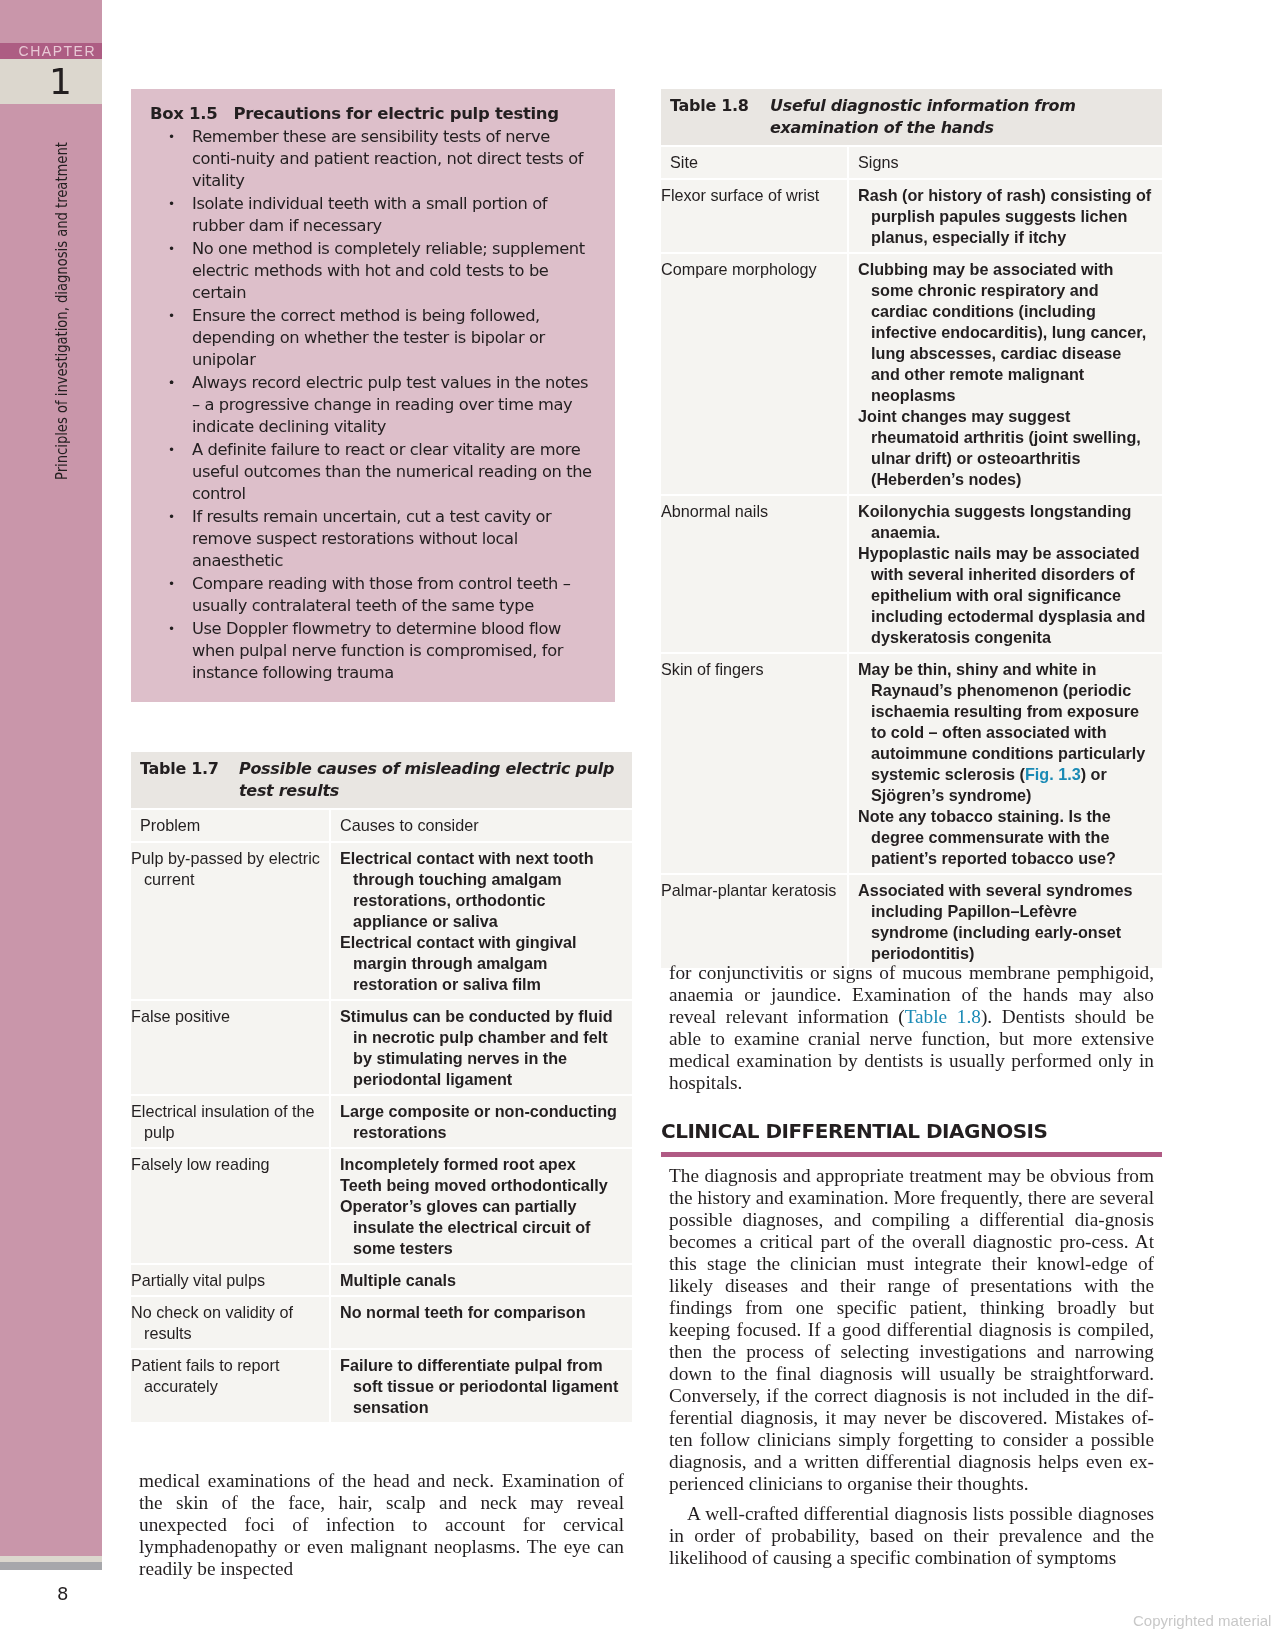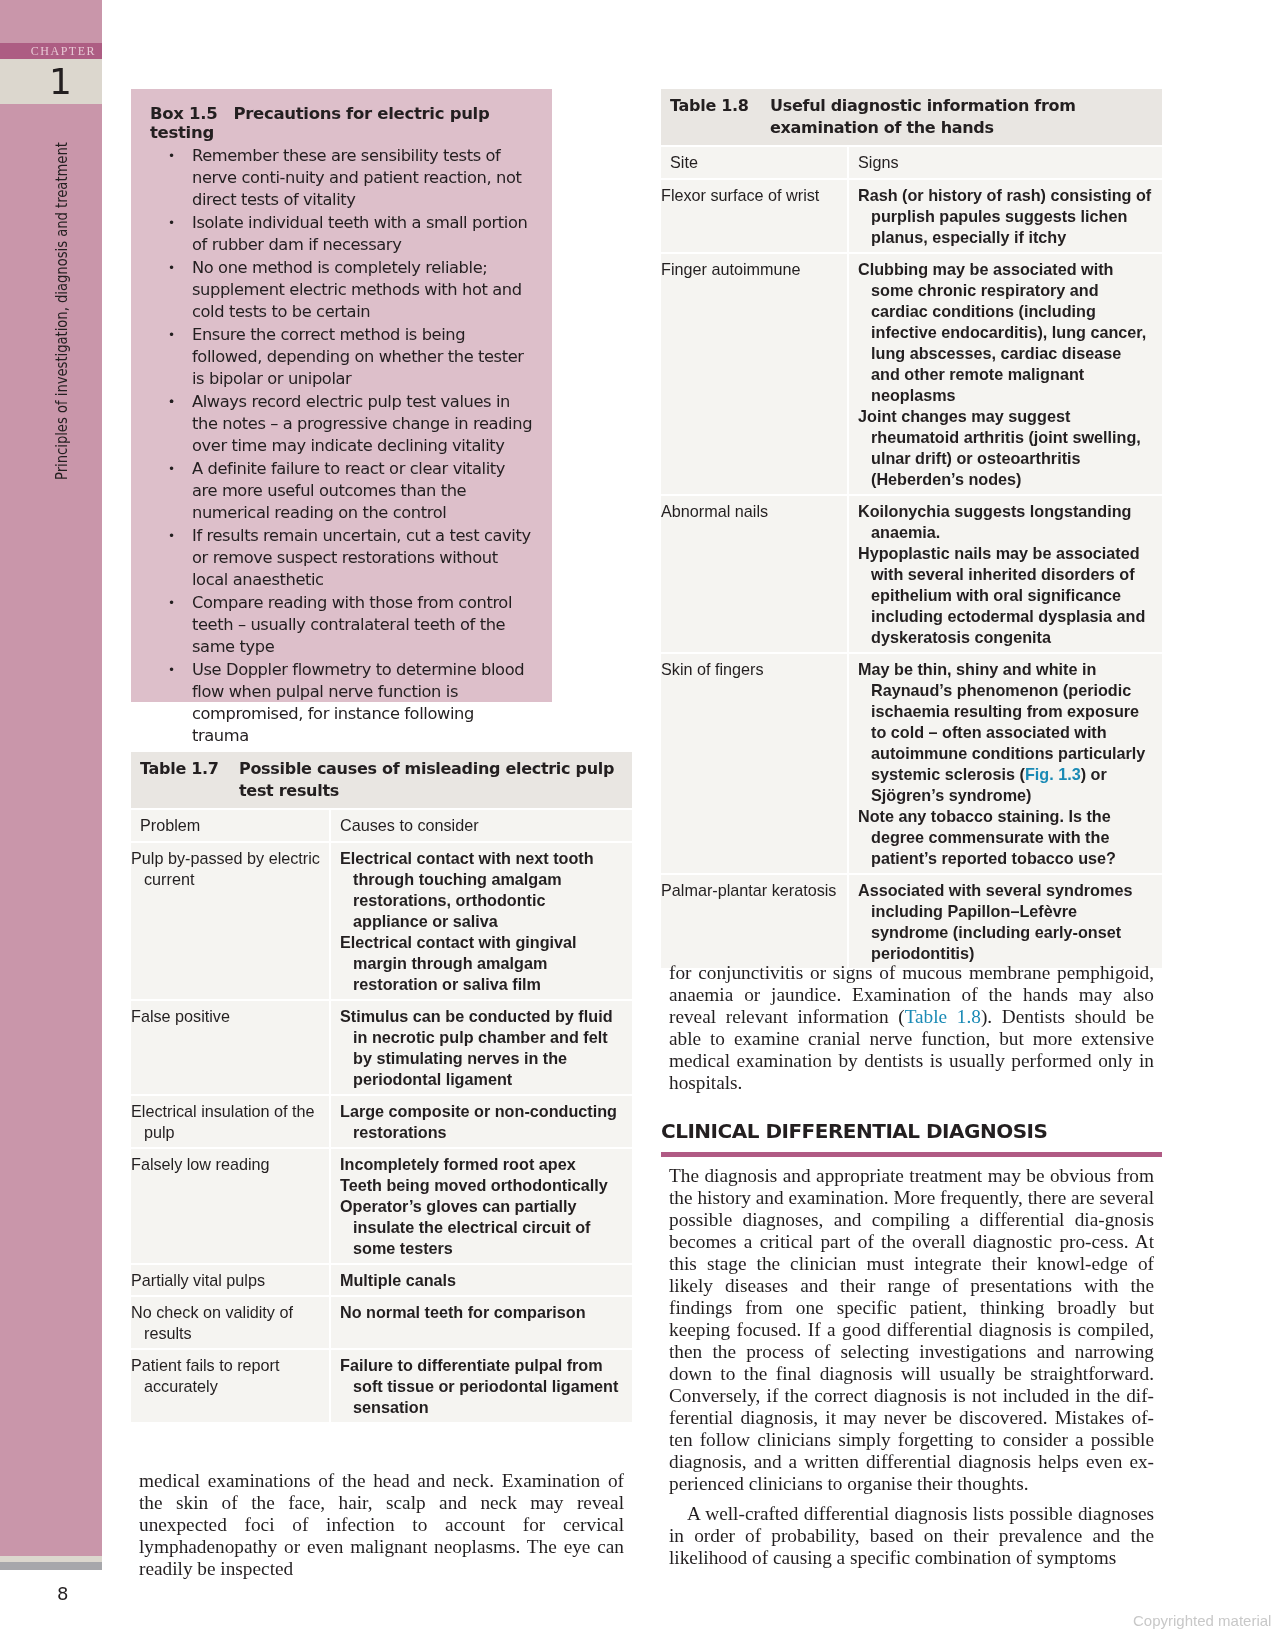--- a/index.html
+++ b/index.html
@@ -1,41 +1,41 @@
 <!DOCTYPE html>
 <html><head>
 <meta charset="utf-8">
 <style>
   html, body { margin:0; padding:0; }
   body { width:1280px; height:1636px; position:relative; background:#ffffff; overflow:hidden; color:#231f20; }
   .sidebar { position:absolute; left:0; top:0; width:102px; height:1563px; background:#c996aa; }
   .chap-label { position:absolute; left:0; top:43px; width:102px; height:16px; background:#ad5d83; color:#e8c9d5;
-    font-family:Liberation Serif, serif; font-size:12px; letter-spacing:1.5px; text-align:right; box-sizing:border-box; padding-right:6px; line-height:16px; }
+    font-family:Liberation Sans, sans-serif; font-size:14px; letter-spacing:1.5px; text-align:right; box-sizing:border-box; padding-right:6px; line-height:16px; }
   .chap-num { position:absolute; left:0; top:59px; width:102px; height:45px; background:#dcd7ce; color:#231f20;
     font-family:"DejaVu Sans", sans-serif; font-size:36px; text-align:right; box-sizing:border-box; padding-right:30px; line-height:45px; }
   .side-title { position:absolute; left:52px; top:480px; transform-origin:0 0; transform:rotate(-90deg);
     white-space:nowrap; font-family:"DejaVu Sans", sans-serif; font-size:16px; color:#231f20; transform: rotate(-90deg) scaleX(0.82); }
   .side-band1 { position:absolute; left:0; top:1556px; width:102px; height:6px; background:#dcd7ce; }
   .side-band2 { position:absolute; left:0; top:1562px; width:102px; height:8px; background:#a7a7ab; }
   .page-num { position:absolute; left:57px; top:1583px; font-family:"DejaVu Sans", sans-serif; font-size:18px; color:#231f20; }
   .copyright { position:absolute; left:1133px; top:1632px; font-family:"Liberation Sans", sans-serif; font-size:15px; color:#c8c8c8; transform:translateY(-20px); }
 
   
-  .box { position:absolute; left:131px; top:89px; width:421px; height:613px; background:#ddbfca; box-sizing:border-box; padding:15px 18px 10px 19px; }
+  .box { position:absolute; left:131px; top:89px; width:484px; height:613px; background:#ddbfca; box-sizing:border-box; padding:15px 18px 10px 19px; }
   .box h3 { margin:0 0 3px 0; font-family:"DejaVu Sans", sans-serif; font-weight:bold; font-size:16.5px; color:#231f20; letter-spacing:-0.3px; }
   .box h3 .gap { display:inline-block; width:16px; }
   .box ul { list-style:none; margin:0; padding:0 0 0 30px; }
   .box li { position:relative; font-family:"DejaVu Sans", sans-serif; font-size:16.3px; line-height:22px; padding-left:12px; margin-bottom:1px; letter-spacing:-0.4px; }
   .box li .bullet { position:absolute; left:-12px; top:0; font-size:12px; }
 
   
   .tbl { position:absolute; background:#f5f4f1; font-family:"Liberation Sans", sans-serif; }
   .tbl .caption { background:#e9e6e2; padding:6px 10px 6px 9px; font-family:"DejaVu Sans", sans-serif; font-weight:bold; font-size:16px; line-height:22px; display:flex; letter-spacing:-0.3px; }
   .tbl .caption .num { flex:0 0 auto; }
-  .tbl .caption .title { flex:1; }
+  .tbl .caption .title { flex:1;font-style:italic; }
   .tbl table { border-collapse:collapse; width:100%; }
   .tbl td, .tbl th { vertical-align:top; font-size:16.2px; line-height:21px; padding:5px 8px 4px 9px; text-align:left; font-weight:normal; color:#231f20; }
   .tbl th { padding-top:5px; padding-bottom:5px; }
   .tbl tr { border-top:2px solid #ffffff; }
   .tbl td.c1, .tbl th.c1 { border-right:2px solid #ffffff; }
   .tbl .hang { padding-left:13px; text-indent:-13px; }
   .tbl .line { display:block; padding-left:13px; text-indent:-13px;font-weight:bold; }
   .link { color:#1a8ab5; }
 
   #t17 { left:131px; top:752px; width:501px; }
@@ -158,21 +158,21 @@
       </tr>
     </thead>
     <tbody id="t18-body">
       <tr>
         <td class="c1 hang">Flexor surface of wrist</td>
         <td>
             <span class="line">Rash (or history of rash) consisting of purplish papules suggests lichen planus, especially if itchy</span>
           </td>
       </tr>
       <tr>
-        <td class="c1 hang">Finger autoimmune</td>
+        <td class="c1 hang">Compare morphology</td>
         <td>
           <span class="line">Clubbing may be associated with some chronic respiratory and cardiac conditions (including infective endocarditis), lung cancer, lung abscesses, cardiac disease and other remote malignant neoplasms</span>
           <span class="line">Joint changes may suggest rheumatoid arthritis (joint swelling, ulnar drift) or osteoarthritis (Heberden’s nodes)</span>
         </td>
       </tr>
       <tr>
         <td class="c1 hang">Abnormal nails</td>
         <td>
           <span class="line">Koilonychia suggests longstanding anaemia.</span>
           <span class="line">Hypoplastic nails may be associated with several inherited disorders of epithelium with oral significance including ectodermal dysplasia and dyskeratosis congenita</span>

